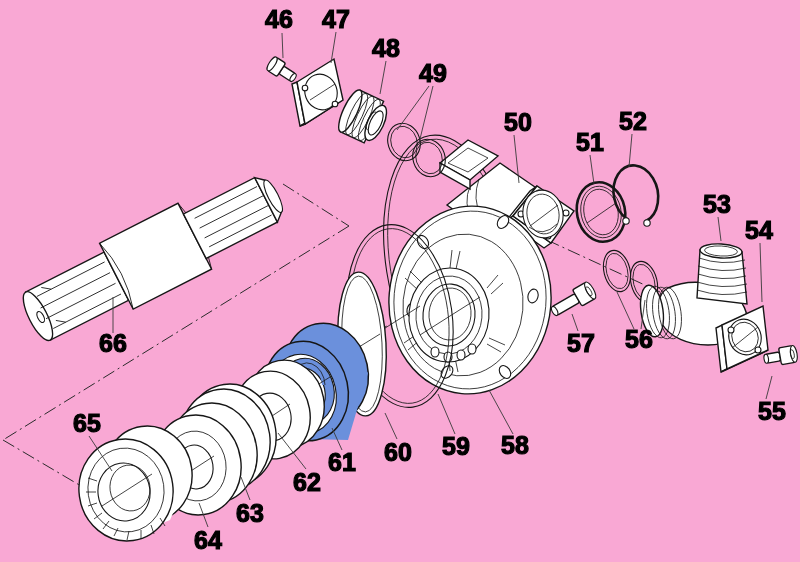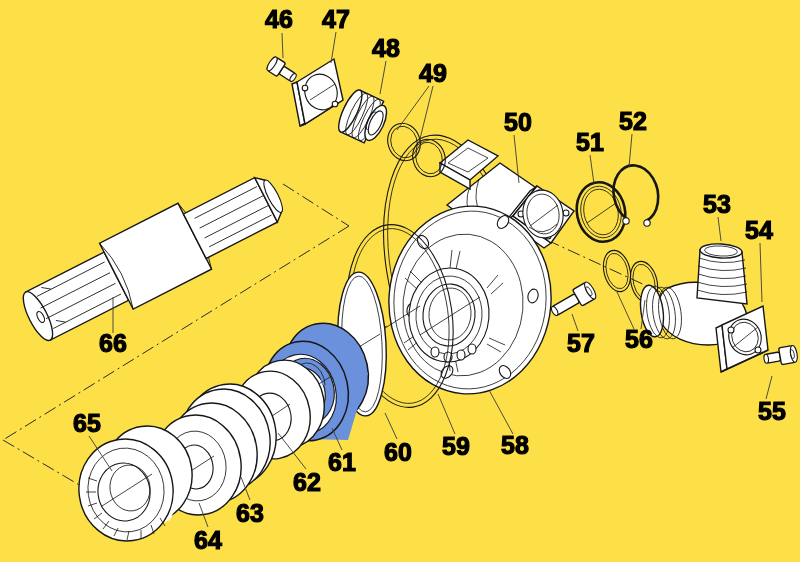--- a/index.html
+++ b/index.html
@@ -1,16 +1,16 @@
 <!DOCTYPE html>
 <html style="--hl: #6b90dc;"><head>
 <meta charset="utf-8">
 <style>
   html,body{margin:0;padding:0;background:#ffffff;}
-  #stage{position:relative;width:800px;height:562px;background:#fde047;overflow:hidden;
+  #stage{position:relative;width:800px;height:562px;background:#f9a8d4;overflow:hidden;
          font-family:"Liberation Sans",sans-serif;text-align:right;}
   svg{display:block;}
   .o{fill:#ffffff;stroke:#161616;stroke-width:1.4;}          
   .o2{fill:#ffffff;stroke:#161616;stroke-width:1.1;}
   .l{fill:none;stroke:#161616;stroke-width:1.1;}             
   .lt{fill:none;stroke:#161616;stroke-width:0.8;}
   .thick{fill:none;stroke:#161616;stroke-width:2.6;}
   .b{fill:var(--hl,#6b90dc);stroke:#161616;stroke-width:1.5;} 
   .bi{fill:var(--hl,#6b90dc);stroke:#161616;stroke-width:1.1;}
   .dash{fill:none;stroke:#2c2c2c;stroke-width:1;stroke-dasharray:13 4 2 4;}

